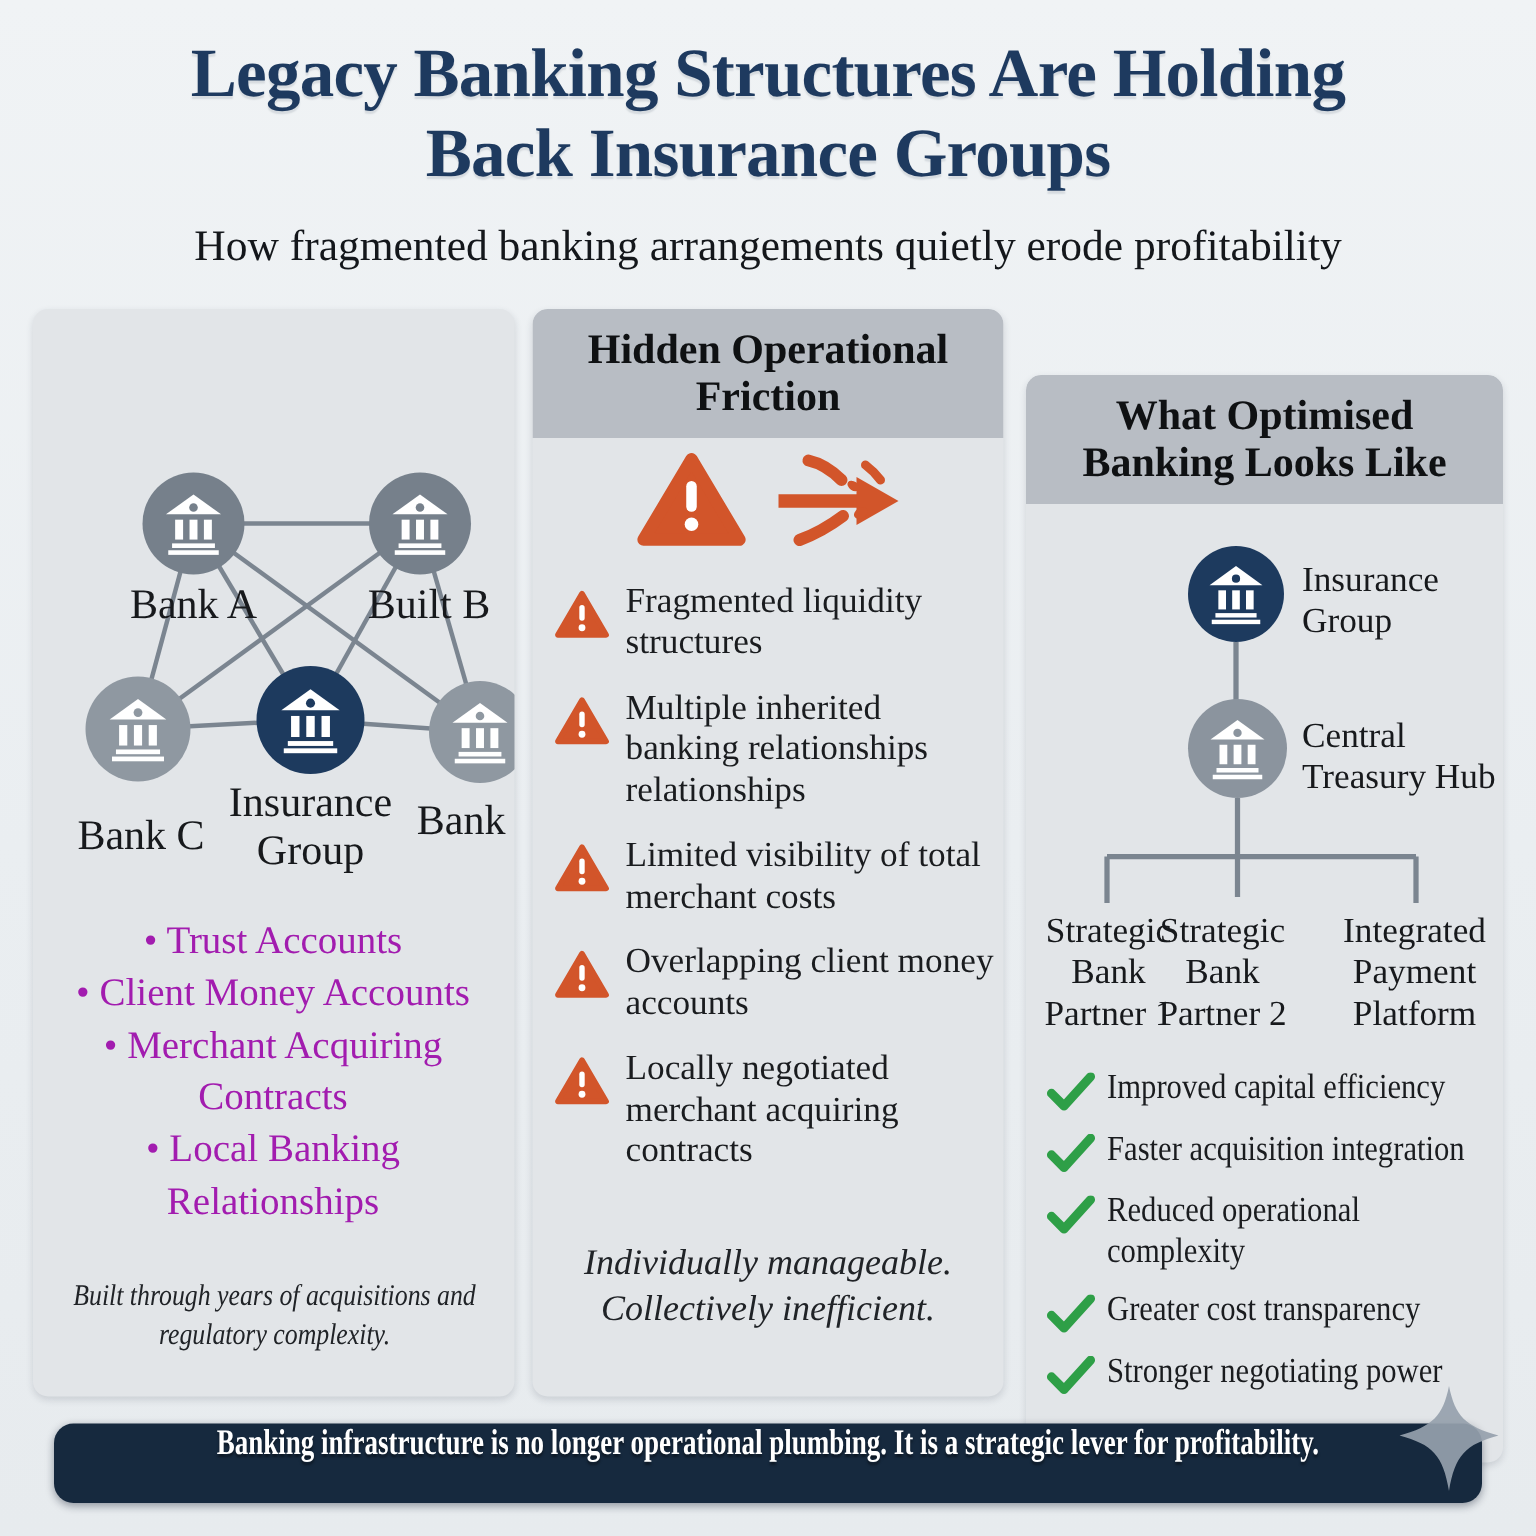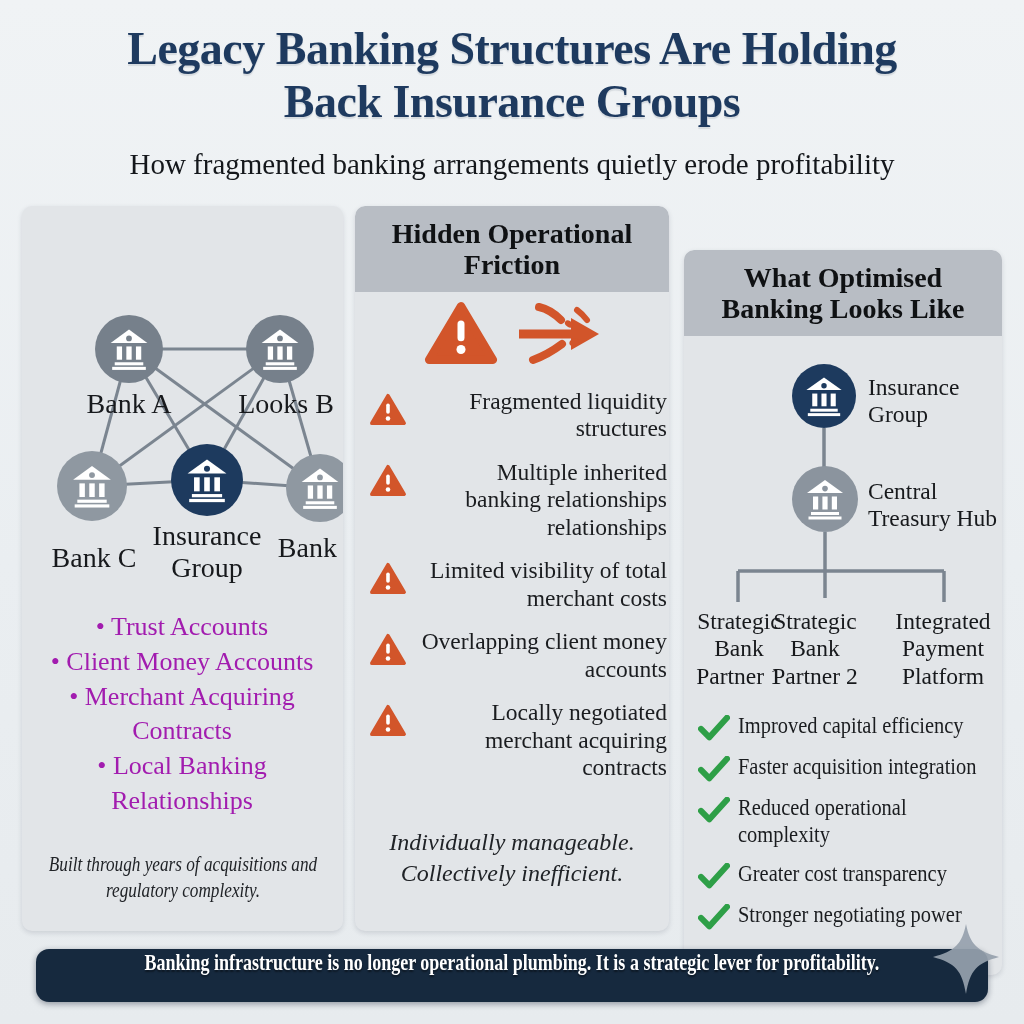--- a/index.html
+++ b/index.html
@@ -34,21 +34,21 @@
   .footnote{position:absolute;font-style:italic;font-weight:500;text-align:center;color:#202327;}
   .fn1{bottom:28px;left:-20px;width:362px;font-size:20px;line-height:1.3;transform:scaleX(.86);}
   .fn2{bottom:42px;left:2px;width:310px;font-size:24px;line-height:1.3;}
 
   
   .icons-row{position:absolute;top:95px;left:0;width:314px;display:flex;justify-content:center;
              align-items:center;gap:18px;}
   .fitems{position:absolute;top:182px;left:14px;display:flex;flex-direction:column;gap:16px;}
   .fitem{display:flex;gap:10px;}
   .fitem svg{flex:0 0 auto;margin-top:5px;}
-  .fitem .ftext{width:250px;font-size:23.5px;line-height:1.17;color:#1a1c1f;text-align:right;}
+  .fitem .ftext{width:250px;font-size:23.5px;line-height:1.17;color:#1a1c1f;}
 
   
   .tree{position:absolute;top:86px;left:0;width:318px;height:376px;}
   .tree svg{position:absolute;top:0;left:0;}
   .tlabel{position:absolute;font-size:23.5px;line-height:1.16;color:#17191c;}
   .leaf{text-align:center;}
   .benefits{position:absolute;top:462px;left:14px;display:flex;flex-direction:column;gap:12px;}
   .benefit{display:flex;gap:8px;}
   .benefit svg{flex:0 0 auto;margin-top:3px;}
   .benefit .btext{width:300px;transform:scaleX(.87);transform-origin:left center;
@@ -104,21 +104,21 @@
         <circle cx="234" cy="57" r="34" fill="#76808b"></circle>
         <use href="#bankglyph" style="--dotc:#76808b" transform="translate(234,57) scale(1.02) translate(-20,-21)"></use>
         <circle cx="46" cy="194" r="35" fill="#8f98a1"></circle>
         <use href="#bankglyph" style="--dotc:#8f98a1" transform="translate(46,194) scale(1.05) translate(-20,-21)"></use>
         <circle cx="161" cy="188" r="36" fill="#1d3a5e"></circle>
         <use href="#bankglyph" style="--dotc:#1d3a5e" transform="translate(161,188) scale(1.08) translate(-20,-21)"></use>
         <circle cx="274" cy="196" r="34" fill="#8f98a1"></circle>
         <use href="#bankglyph" style="--dotc:#8f98a1" transform="translate(274,196) scale(1.02) translate(-20,-21)"></use>
       </svg>
       <div class="nlabel" style="left:23px;top:96px;width:120px;">Bank A</div>
-      <div class="nlabel" style="left:180px;top:96px;width:120px;">Looks B</div>
+      <div class="nlabel" style="left:180px;top:96px;width:120px;">Built B</div>
       <div class="nlabel" style="left:-12px;top:250px;width:120px;">Bank C</div>
       <div class="nlabel" style="left:86px;top:228px;width:150px;">Insurance Group</div>
       <div class="nlabel" style="left:215px;top:240px;width:120px;">Bank D</div>
     </div>
 
     <div class="bullets">
       <div class="bullet">Trust Accounts</div>
       <div class="bullet">Client Money Accounts</div>
       <div class="bullet">Merchant Acquiring Contracts</div>
       <div class="bullet">Local Banking Relationships</div>

